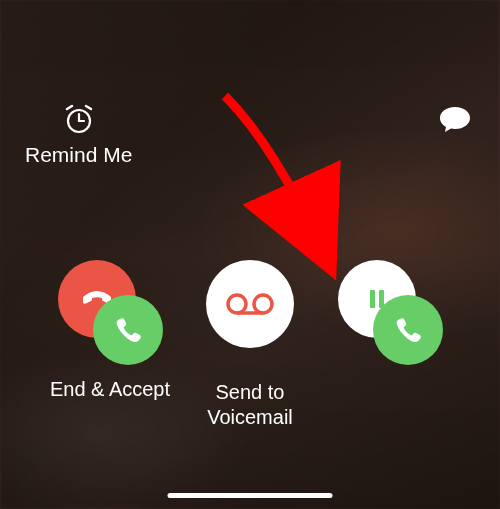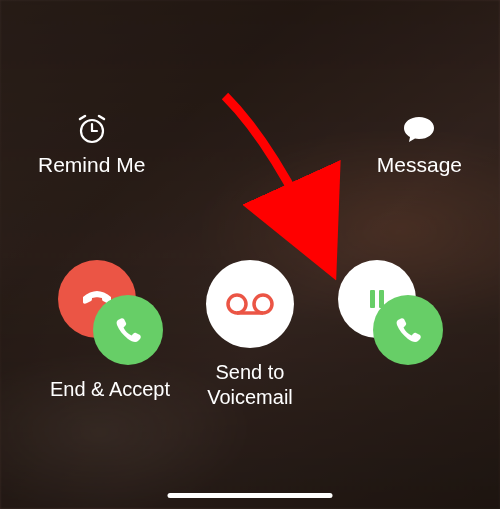--- a/index.html
+++ b/index.html
@@ -17,26 +17,26 @@
       inset: 0;
       background: 
         radial-gradient(ellipse 200px 100px at 80% 45%, rgba(180,100,60,0.15), transparent),
         radial-gradient(ellipse 150px 80px at 20% 85%, rgba(200,180,160,0.08), transparent),
         linear-gradient(180deg, rgba(30,20,15,0.7) 0%, rgba(40,28,22,0.6) 50%, rgba(25,18,14,0.75) 100%);
       filter: blur(1px);
     }
     
     .top-row {
       position: absolute;
-      top: 115px;
+      top: 105px;
       left: 0;
       right: 0;
       display: flex;
       justify-content: space-between;
-      padding: 0 38px;
+      padding: 0 25px;
     }
     
     .top-item {
       display: flex;
       flex-direction: column;
       align-items: center;
       gap: 10px;
       cursor: pointer;
     }
     
@@ -157,21 +157,20 @@
     </div>
     <div class="top-label">Remind Me</div>
   </div>
 
   <div class="top-item">
     <div class="top-icon">
       <svg width="36" height="30" viewBox="0 0 36 30">
         <path d="M 18 3 C 9 3 3 8 3 14 C 3 18 5.5 21 9 23 L 8 28 L 14 24.5 C 15 24.8 16.5 25 18 25 C 27 25 33 20 33 14 C 33 8 27 3 18 3 Z" fill="white"></path>
       </svg>
     </div>
-    <div class="top-label">Message</div>
   </div>
 </div>
 
 <div class="bottom-row">
 
   <div class="bottom-item end-accept">
     <div class="icon-stack">
       <div class="circle-btn circle-red">
         <svg width="44" height="44" viewBox="0 0 44 44">
           <path d="M 8 20 C 12 16 18 14 22 14 C 26 14 32 16 36 20 L 36 25 C 36 27 34 27 32 26 L 28 24 C 27 23.5 27 22 27 21 C 25 20.5 23 20.3 22 20.3 C 21 20.3 19 20.5 17 21 C 17 22 17 23.5 16 24 L 12 26 C 10 27 8 27 8 25 Z" fill="white"></path>
@@ -189,21 +188,21 @@
   <div class="bottom-item voicemail">
     <div class="icon-stack">
       <div class="circle-btn circle-white">
         <svg width="50" height="26" viewBox="0 0 50 26">
           <circle cx="12" cy="13" r="9" fill="none" stroke="#eb5545" stroke-width="3.5"></circle>
           <circle cx="38" cy="13" r="9" fill="none" stroke="#eb5545" stroke-width="3.5"></circle>
           <line x1="12" y1="22" x2="38" y2="22" stroke="#eb5545" stroke-width="3.5"></line>
         </svg>
       </div>
     </div>
-    <div class="bottom-label" style="white-space: pre-line;">Send to
+    <div class="bottom-label" style="white-space: pre-line; margin-top: 20px;">Send to
 Voicemail</div>
   </div>
 
   <div class="bottom-item hold-accept">
     <div class="icon-stack">
       <div class="circle-btn circle-white">
         <svg width="30" height="30" viewBox="0 0 30 30">
           <rect x="8" y="6" width="5" height="18" rx="1" fill="#67ce67"></rect>
           <rect x="17" y="6" width="5" height="18" rx="1" fill="#67ce67"></rect>
         </svg>

